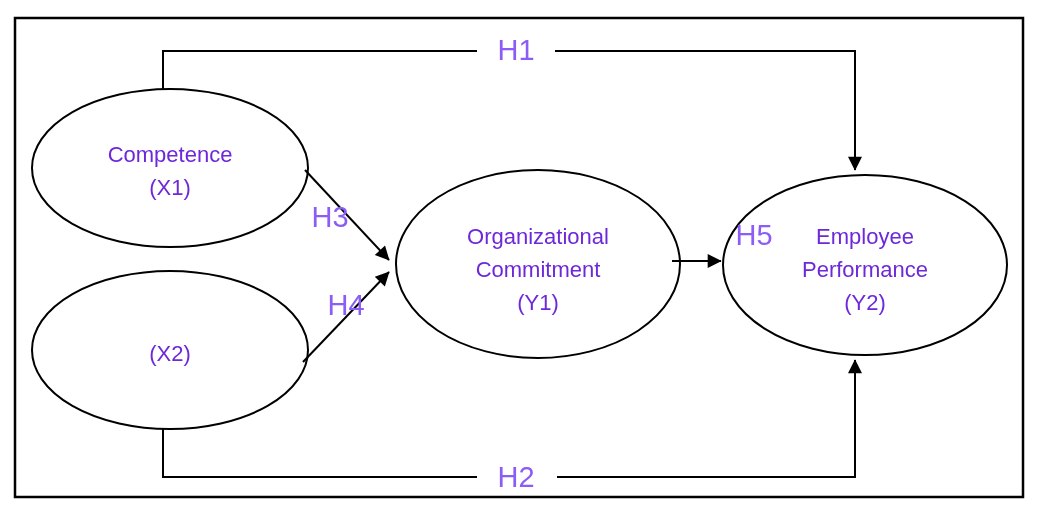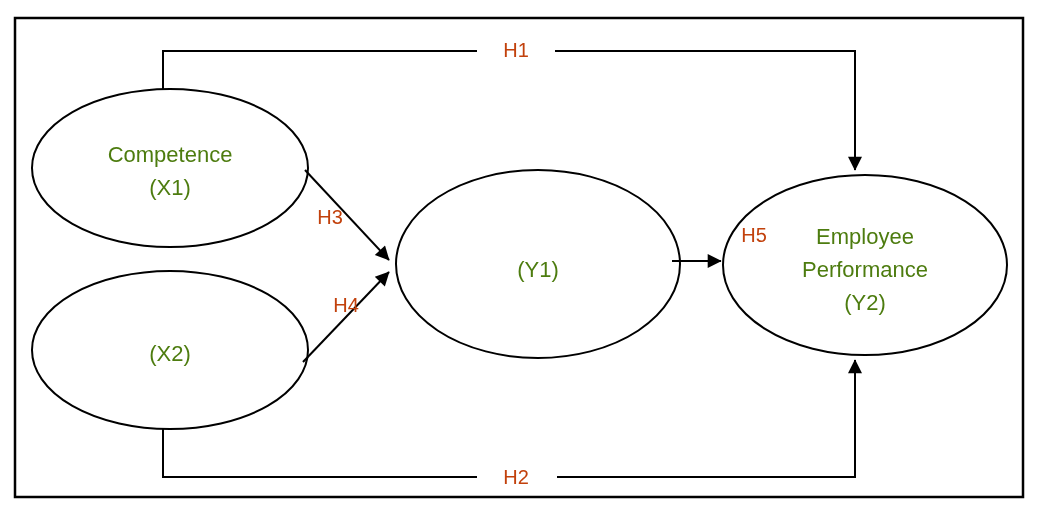--- a/index.html
+++ b/index.html
@@ -25,33 +25,33 @@
   }
   .node-label {
     position: absolute;
     display: flex;
     flex-direction: column;
     align-items: center;
     justify-content: center;
     text-align: center;
     font-size: 22px;
     line-height: 33px;
-    color: #4d7c0f;
+    color: #6d28d9;
     pointer-events: none;
   }
   .edge-label {
     position: absolute;
     width: 44px;
     height: 30px;
     display: flex;
     align-items: center;
     justify-content: center;
-    font-size: 20px;
+    font-size: 29px;
     line-height: 30px;
-    color: #c2410c;
+    color: #8b5cf6;
     pointer-events: none;
   }
 </style>
 </head>
 <body>
 
 <div class="canvas">
 
   <svg class="diagram-lines" viewBox="0 0 1040 513" xmlns="http://www.w3.org/2000/svg">
     <defs>
@@ -81,20 +81,21 @@
   <div class="node-label" style="left:60px; top:138px; width:220px; height:66px;">
     <span>Competence</span>
     <span>(X1)</span>
   </div>
 
   <div class="node-label" style="left:60px; top:320px; width:220px; height:66px;">
     <span>(X2)</span>
   </div>
 
   <div class="node-label" style="left:433px; top:220px; width:210px; height:99px;">
+    <span>Organizational Commitment</span>
     <span>(Y1)</span>
   </div>
 
   <div class="node-label" style="left:760px; top:220px; width:210px; height:99px;">
     <span>Employee Performance</span>
     <span>(Y2)</span>
   </div>
 
   <div class="edge-label" style="left:494px; top:35px;">H1</div>
   <div class="edge-label" style="left:494px; top:462px;text-align:right;">H2</div>

